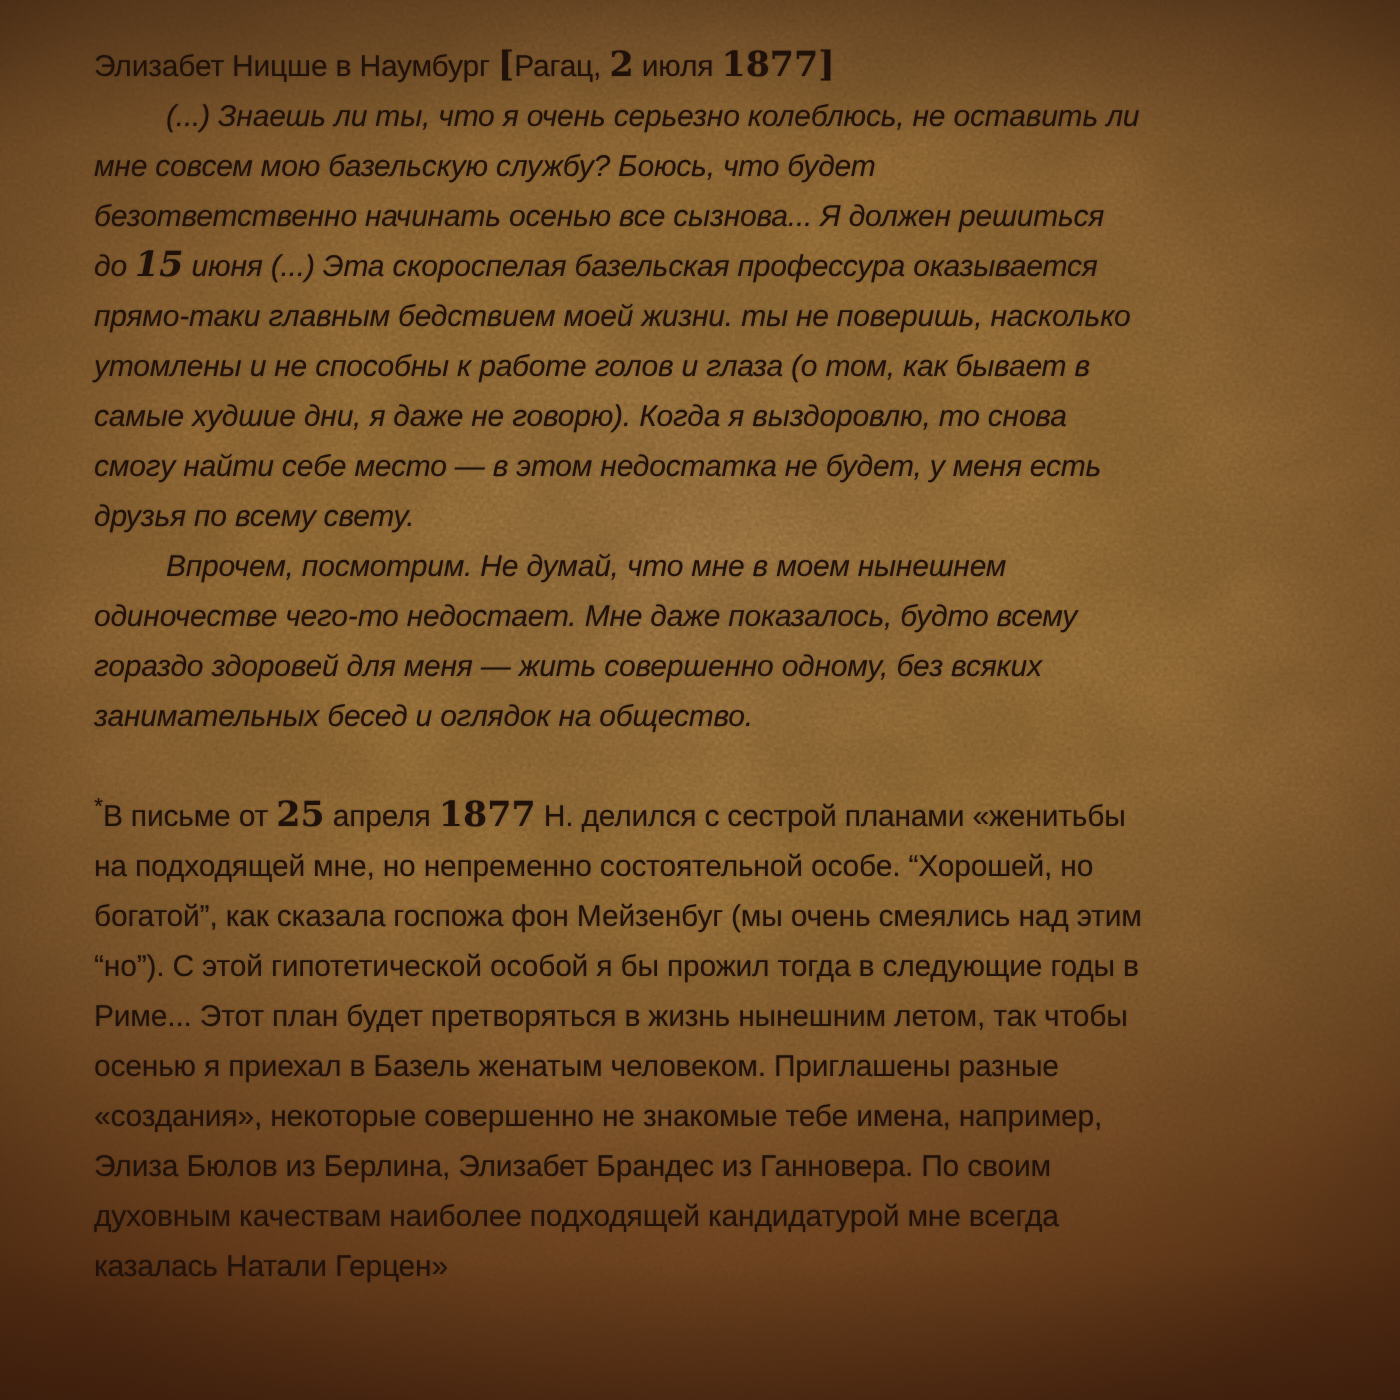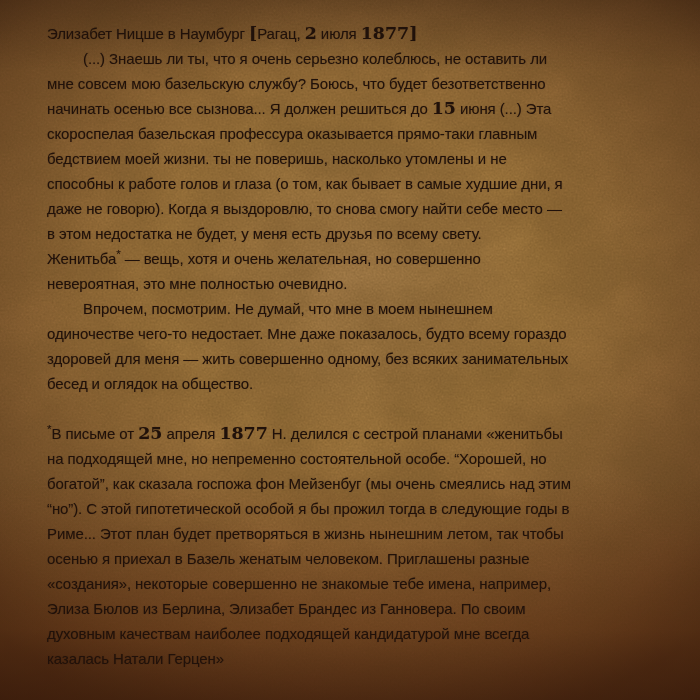--- a/index.html
+++ b/index.html
@@ -47,21 +47,21 @@
     color: #20110a;
     font-size: 15px;
     line-height: 25px;
     letter-spacing: -0.1px;
     text-shadow: 0 0 1px rgba(32,17,10,0.35);
     margin-left: 30px;
   }
   .content p {
     margin: 0;
   }
-  .para.indent { text-indent: 36px; }
+  .para.indent { text-indent: 36px; font-style: italic; }
   .para.gap    { margin-top: 25px; }
   .num {
     font-family: "DejaVu Serif", serif;
     font-weight: 700;
     font-size: 1.16em;
     letter-spacing: 0;
   }
   sup.star {
     font-size: 0.78em;
     line-height: 0;
@@ -85,18 +85,17 @@
     </defs>
     <rect width="700" height="700" filter="url(#mottle)" opacity="0.45"></rect>
     <rect width="700" height="700" filter="url(#grain)" opacity="0.40"></rect>
   </svg>
 
   <div class="vignette"></div>
 
   <div class="content">
     <p class="title">Элизабет Ницше в Наумбург <span class="num">[</span>Рагац, <span class="num">2</span> июля <span class="num">1877</span><span class="num">]</span></p>
     <p class="para indent">(...) Знаешь ли ты, что я очень серьезно колеблюсь, не оставить ли мне совсем мою базельскую службу? Боюсь, что будет безответственно начинать осенью все сызнова... Я должен решиться до <span class="num">15</span> июня (...) Эта скороспелая базельская профессура оказывается прямо-таки главным бедствием моей жизни. ты не поверишь, насколько утомлены и не способны к работе голов и глаза (о том, как бывает в самые худшие дни, я даже не говорю). Когда я выздоровлю, то снова смогу найти себе место — в этом недостатка не будет, у меня есть друзья по всему свету.</p>
-    <p class="para">Женитьба<sup class="star">*</sup> — вещь, хотя и очень желательная, но совершенно невероятная, это мне полностью очевидно.</p>
     <p class="para indent">Впрочем, посмотрим. Не думай, что мне в моем нынешнем одиночестве чего-то недостает. Мне даже показалось, будто всему гораздо здоровей для меня — жить совершенно одному, без всяких занимательных бесед и оглядок на общество.</p>
     <p class="para gap footnote"><sup class="star">*</sup>В письме от <span class="num">25</span> апреля <span class="num">1877</span> Н. делился с сестрой планами «женитьбы на подходящей мне, но непременно состоятельной особе. “Хорошей, но богатой”, как сказала госпожа фон Мейзенбуг (мы очень смеялись над этим “но”). С этой гипотетической особой я бы прожил тогда в следующие годы в Риме... Этот план будет претворяться в жизнь нынешним летом, так чтобы осенью я приехал в Базель женатым человеком. Приглашены разные «создания», некоторые совершенно не знакомые тебе имена, например, Элиза Бюлов из Берлина, Элизабет Брандес из Ганновера. По своим духовным качествам наиболее подходящей кандидатурой мне всегда казалась Натали Герцен»</p>
   </div>
 
 </div>
 
 </body></html>

